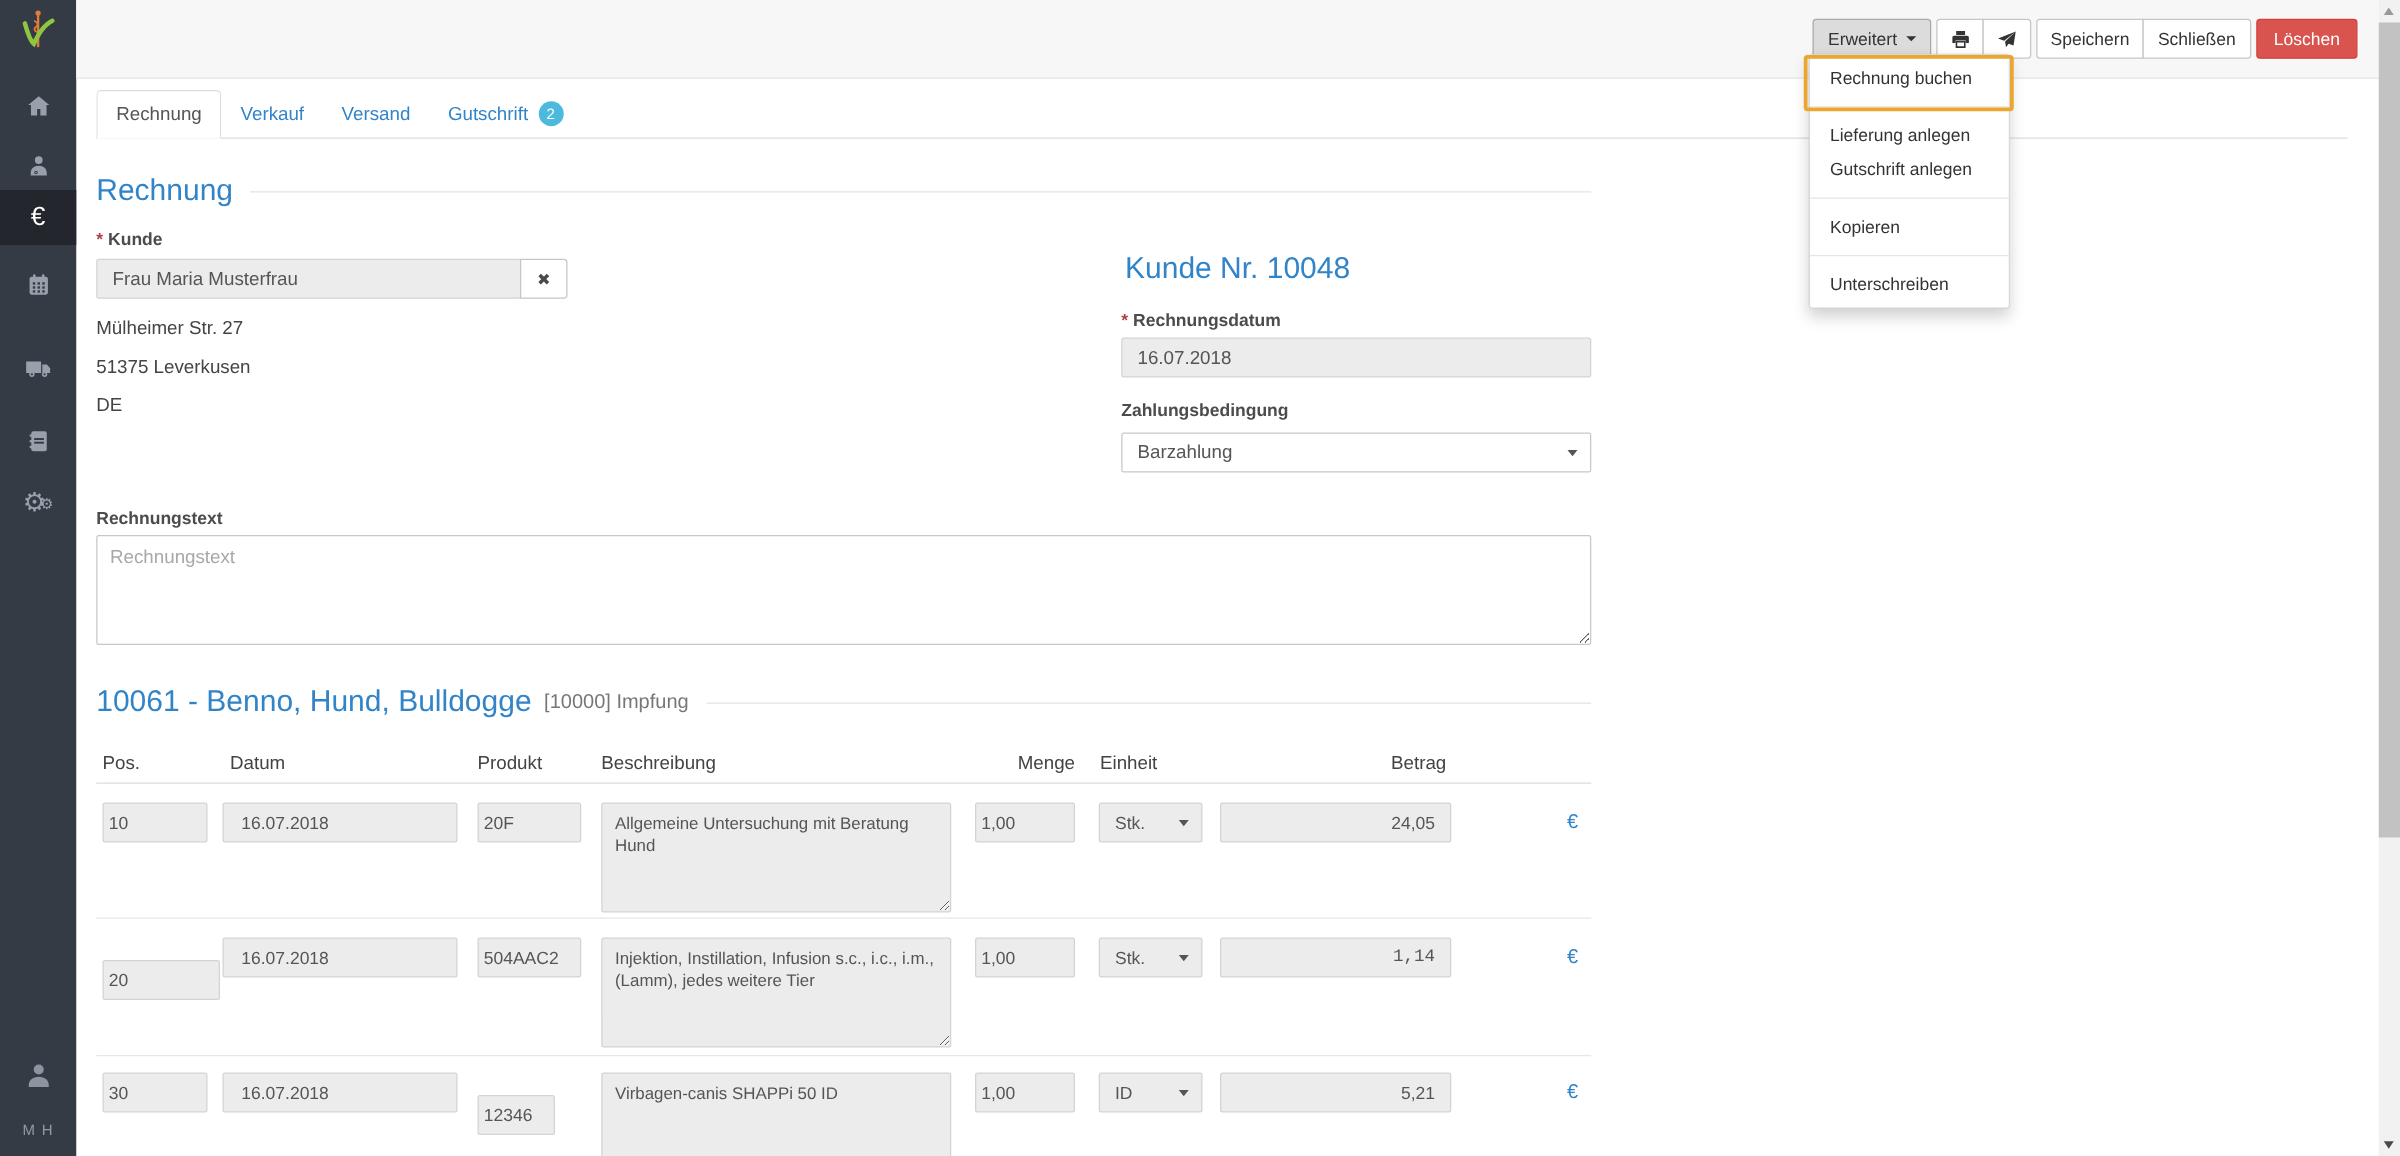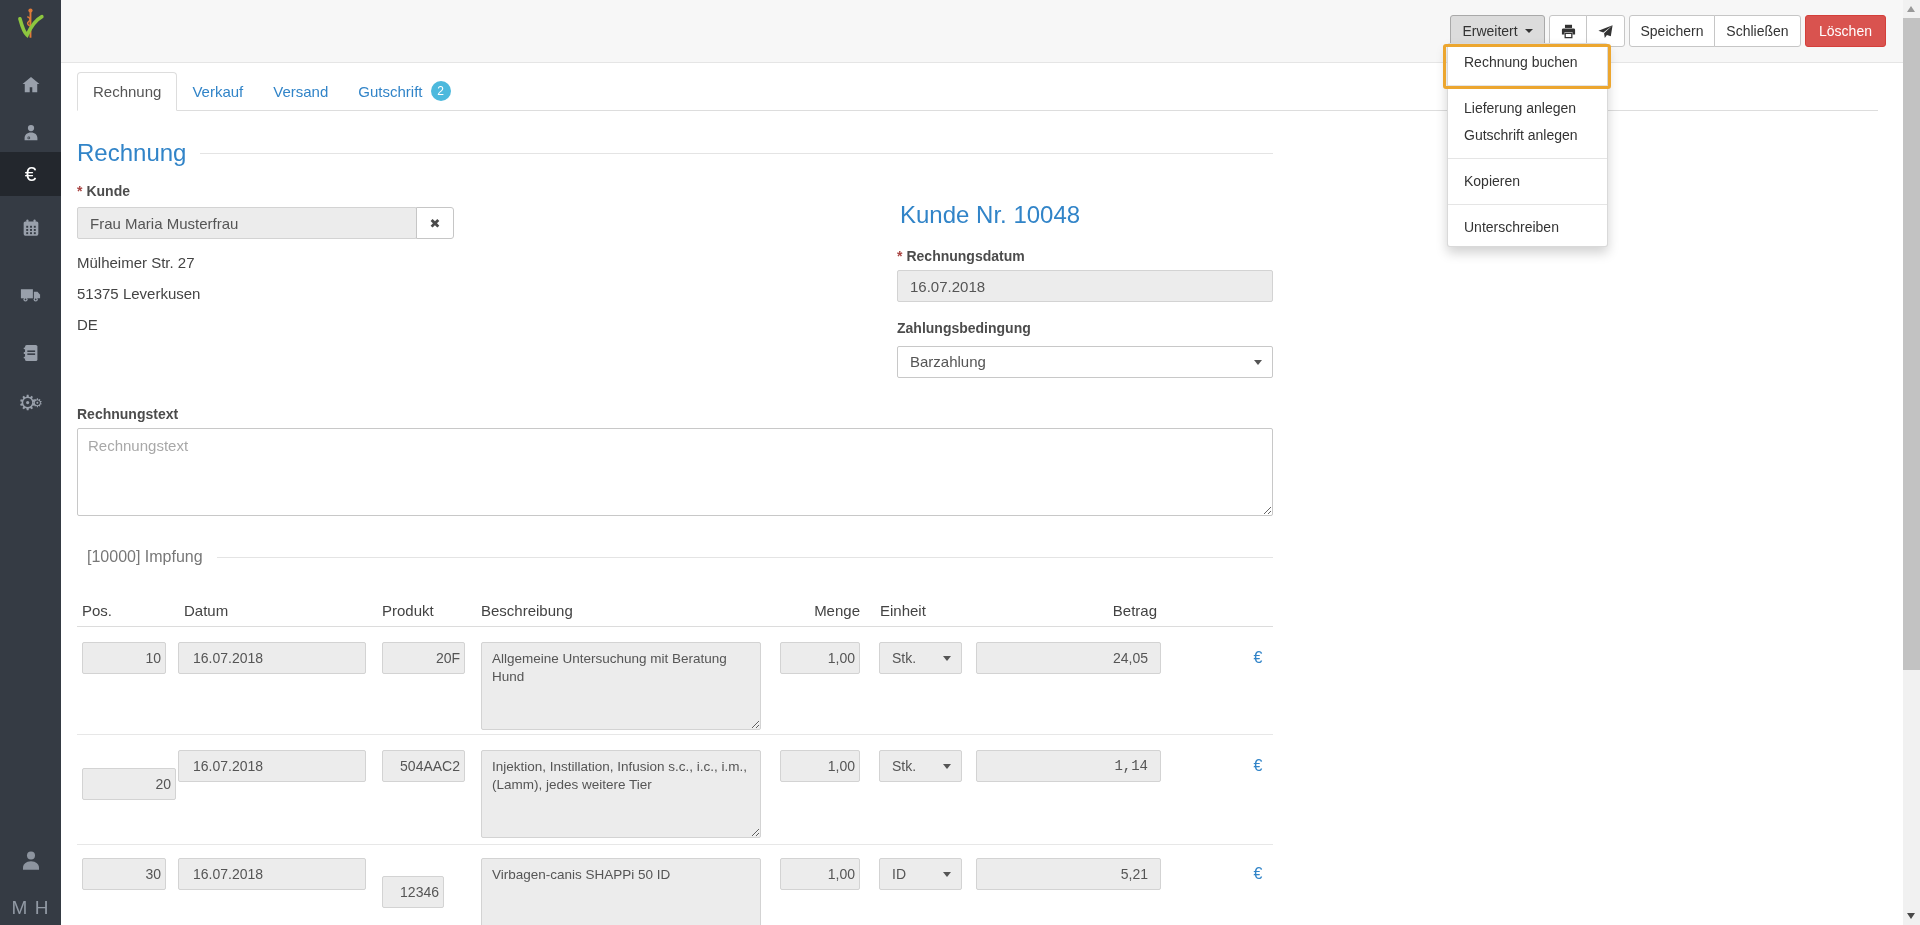--- a/index.html
+++ b/index.html
@@ -6,21 +6,21 @@
     font-family:"Liberation Sans",sans-serif;-webkit-font-smoothing:antialiased;position:relative}
 
   
   .sidebar{position:absolute;left:0;top:0;width:61px;height:925px;background:#353b44}
   .side-item{position:absolute;left:0;width:61px;text-align:center;color:#99a0ab;cursor:pointer}
   .side-item svg{display:inline-block;vertical-align:middle}
   .side-active{position:absolute;left:0;width:61px;height:44px;background:#23272d;text-align:center;cursor:pointer}
   .euro-glyph{color:#fff;font-size:21px;line-height:44px;font-weight:400}
   .gear-txt{font-size:21px;line-height:22px}
   .gear-txt .small{font-size:12px;vertical-align:top;margin-left:-5px}
-  .user-initials{position:absolute;left:0;width:61px;text-align:center;color:#9199a4;font-size:19px;letter-spacing:1px}
+  .user-initials{position:absolute;left:0;width:61px;text-align:center;color:#9199a4;font-size:12px;letter-spacing:1px}
   .logo{position:absolute;left:12px;top:5px;width:38px;height:38px;cursor:pointer}
 
   
   .topbar{position:absolute;left:61px;top:0;width:1842px;height:63px;background:#f7f7f7;border-bottom:1px solid #e5e5e5;box-sizing:border-box}
   .page-title{position:absolute;left:16px;top:0;line-height:62px;font-size:21px;font-weight:400;color:#3184c8;margin:0}
   .toolbar{position:absolute;right:17px;top:15px;display:flex}
   .toolbar > * + *{margin-left:4px}
   .btn{height:32px;box-sizing:border-box;border:1px solid #c6c6c6;background:#fff;color:#333;
     font-size:14px;font-family:inherit;border-radius:3px;padding:0;cursor:pointer;display:flex;align-items:center;justify-content:center}
   .btn.gray{background:#dcdcdc;border-color:#a9a9a9}
@@ -43,21 +43,21 @@
   .sec-h .sub{font-size:16px;color:#777;margin-left:10px;white-space:nowrap}
   .blue-h{position:absolute;font-size:24px;font-weight:400;color:#3184c8;margin:0}
   .lbl{position:absolute;font-size:14px;font-weight:700;color:#4c4c4c}
   .req{color:#a94442;margin-right:4px}
   .addr{position:absolute;font-size:15px;color:#444;line-height:31px}
 
   
   .inp{position:absolute;background:#ececec;border:1px solid #d3d3d3;border-radius:2px;color:#555;
     font-size:15px;font-family:inherit;box-sizing:border-box;height:32px;padding:0 12px;outline:none}
   .inp.sm{font-size:14px}
-  .inp.center{text-align:right;padding:0 4px}
+  .inp.center{text-align:left;padding:0 4px}
   .inp.right{text-align:right}
   .kunde-group{position:absolute;display:flex}
   .kunde-group .inp{position:static}
   .clear-btn{width:38px;height:32px;box-sizing:border-box;margin-left:-1px;background:#fff;border:1px solid #c6c6c6;
     border-radius:0 3px 3px 0;color:#4a4a4a;font-size:13px;cursor:pointer;font-family:inherit}
   .ta{position:absolute;background:#ececec;border:1px solid #d3d3d3;border-radius:2px;color:#555;
     font-size:13.5px;line-height:18px;padding:7px 10px;box-sizing:border-box;resize:both;font-family:inherit;outline:none}
   .ta.white{background:#fff;border-color:#c8c8c8;resize:vertical;font-size:15px;line-height:20px}
   .ta.white::placeholder{color:#a8a8a8}
   .sel{position:absolute;background:#ececec;border:1px solid #d3d3d3;border-radius:2px;color:#555;font-size:14px;
@@ -245,20 +245,21 @@
 <div class="lbl" style="left:897px;top:320px">Zahlungsbedingung</div>
 <div class="sel white" style="left:897px;top:346px;width:376px">
   <span>Barzahlung</span>
   <span class="caret"></span>
 </div>
 
 <div class="lbl" style="left:77px;top:406px">Rechnungstext</div>
 <textarea class="ta white" style="left: 77px; top: 428px; width: 1196px; height: 88px;" placeholder="Rechnungstext"></textarea>
 
 <h2 class="sec-h" style="left:77px;top:548px;width:1196px">
+  <span style="white-space:nowrap">10061 - Benno, Hund, Bulldogge</span>
   <span class="sub">[10000] Impfung</span>
   <span class="line"></span>
 </h2>
 
 <span class="col-h" style="left:82px;top:602px">Pos.</span>
 <span class="col-h" style="left:184px;top:602px">Datum</span>
 <span class="col-h" style="left:382px;top:602px">Produkt</span>
 <span class="col-h" style="left:481px;top:602px">Beschreibung</span>
 <span class="col-h" style="left:780px;top:602px;width:80px;text-align:right">Menge</span>
 <span class="col-h" style="left:880px;top:602px">Einheit</span>

